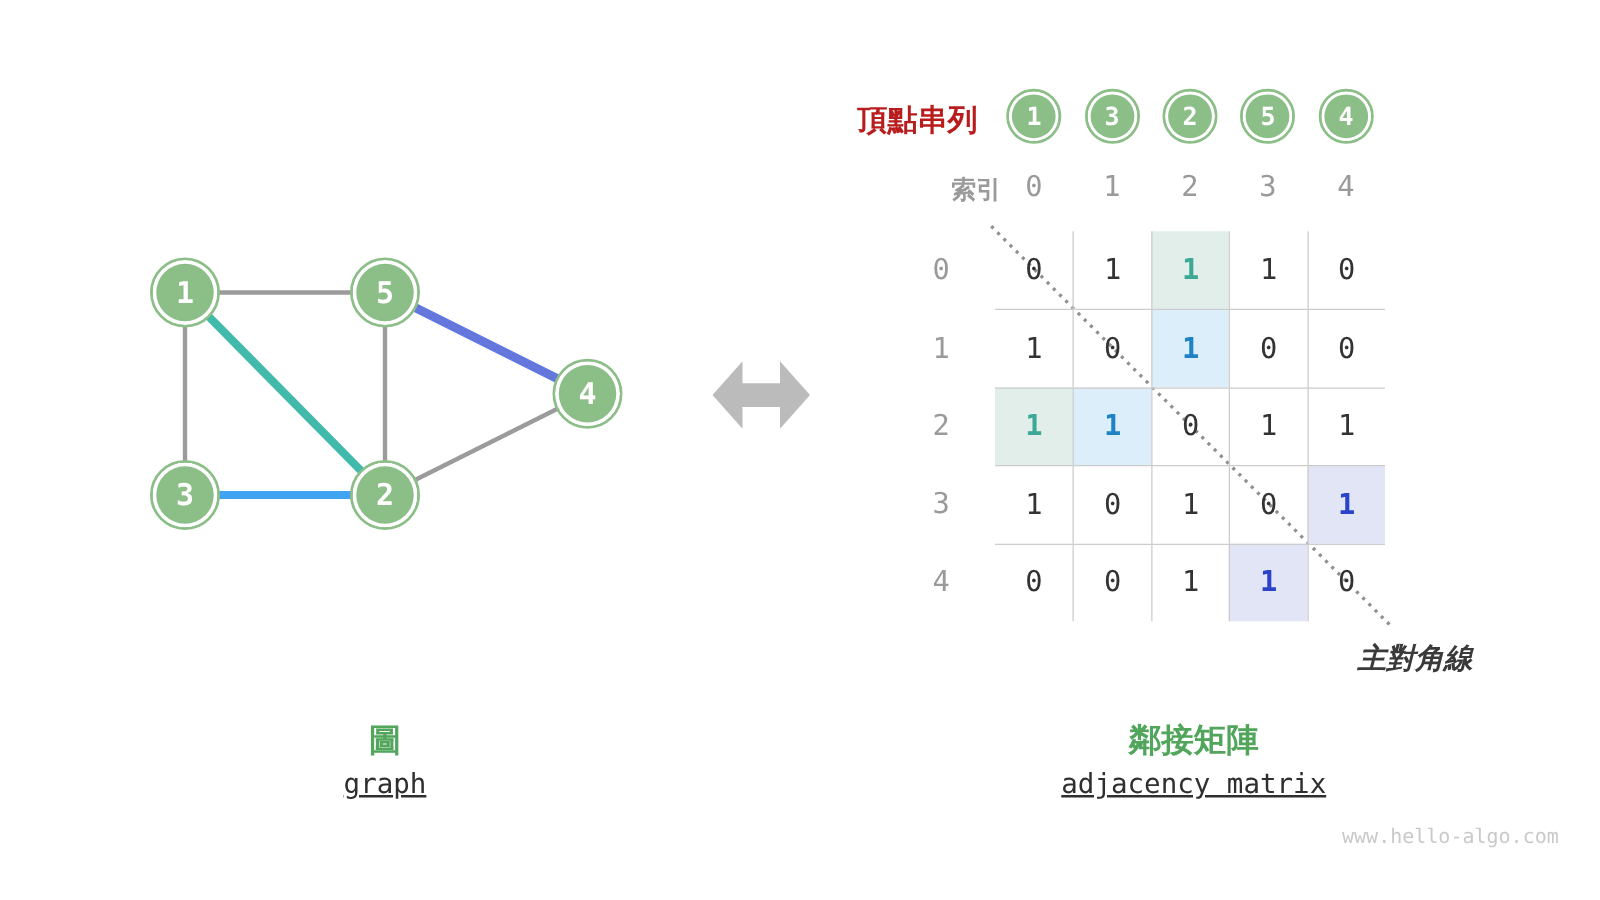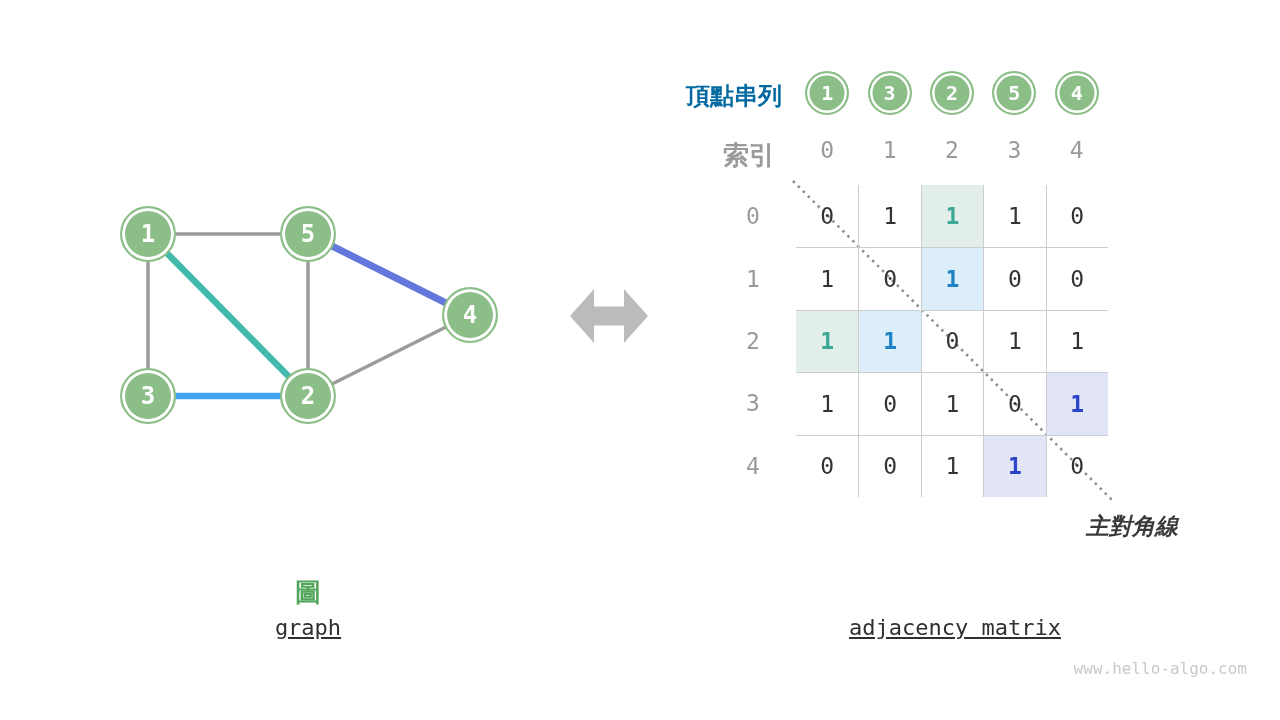--- a/index.html
+++ b/index.html
@@ -39,23 +39,23 @@
   .mgrid { position: absolute; left: 796px; top: 185px; width: 312px; height: 312px;
            display: grid; grid-template-columns: repeat(5, 62.4px);
            grid-auto-rows: 62.4px; }
   .mcell { display: flex; align-items: center; justify-content: center;
            color: #333333; font: 23px "DejaVu Sans Mono", monospace; }
   .hl-teal   { background: #E1EEE9; color: #3CA996; font-weight: bold; }
   .hl-blue   { background: #DCEEF9; color: #1E82C4; font-weight: bold; }
   .hl-purple { background: #E2E5F6; color: #2B43C8; font-weight: bold; }
 
   .vlist-label { position: absolute; left: 620px; top: 80px; width: 162px;
-                 text-align: right; color: #0369a1; font-size: 24px; font-weight: bold; }
-  .index-label { position: absolute; left: 613px; top: 138px; width: 162px;
-                 text-align: right; color: #9A9A9A; font-size: 26px; font-weight: bold; }
+                 text-align: right; color: #b91c1c; font-size: 24px; font-weight: bold; }
+  .index-label { position: absolute; left: 639px; top: 138px; width: 162px;
+                 text-align: right; color: #9A9A9A; font-size: 20px; font-weight: bold; }
   .diag-label  { position: absolute; left: 1020px; top: 511px; width: 158px;
                  text-align: right; color: #3A3A3A; font-size: 23px; font-weight: bold; font-style: italic; }
 
   .cap-title { position: absolute; width: 300px; text-align: center; top: 575px;
                color: #52A65C; font-size: 26px; font-weight: bold; }
   .cap-sub   { position: absolute; width: 300px; text-align: center; top: 615px;
                color: #2F2F2F; font: 22px "DejaVu Sans Mono", monospace; text-decoration: underline; }
   .cap-left  { left: 158px; }
   .cap-right { left: 805px; }
 
@@ -150,16 +150,17 @@
       <div class="mcell" style="border-top: 1px solid rgb(204, 204, 204); border-left: 1px solid rgb(204, 204, 204);">0</div>
       <div class="mcell" style="border-top: 1px solid rgb(204, 204, 204); border-left: 1px solid rgb(204, 204, 204);">1</div>
       <div class="mcell hl-purple" style="border-top: 1px solid rgb(204, 204, 204); border-left: 1px solid rgb(204, 204, 204);">1</div>
       <div class="mcell" style="border-top: 1px solid rgb(204, 204, 204); border-left: 1px solid rgb(204, 204, 204);">0</div>
     </div>
 
   <div class="diag-label">主對角線</div>
 
   <div class="cap-title cap-left">圖</div>
   <div class="cap-sub cap-left">graph</div>
+  <div class="cap-title cap-right">鄰接矩陣</div>
   <div class="cap-sub cap-right">adjacency matrix</div>
 
   <div class="watermark">www.hello-algo.com</div>
 </div>
 
 </body></html>

